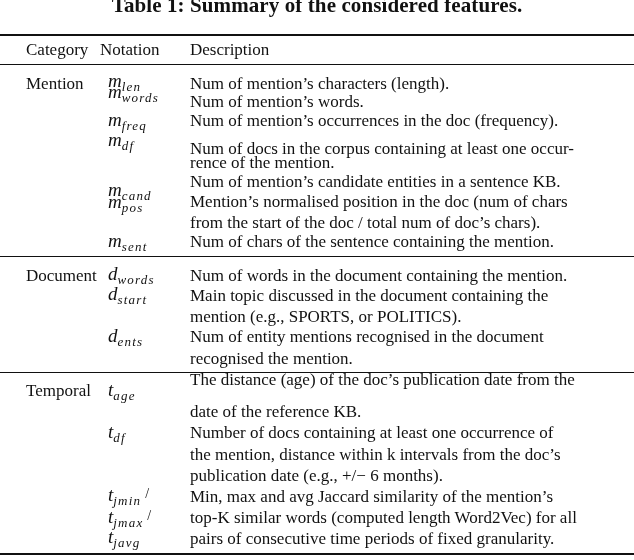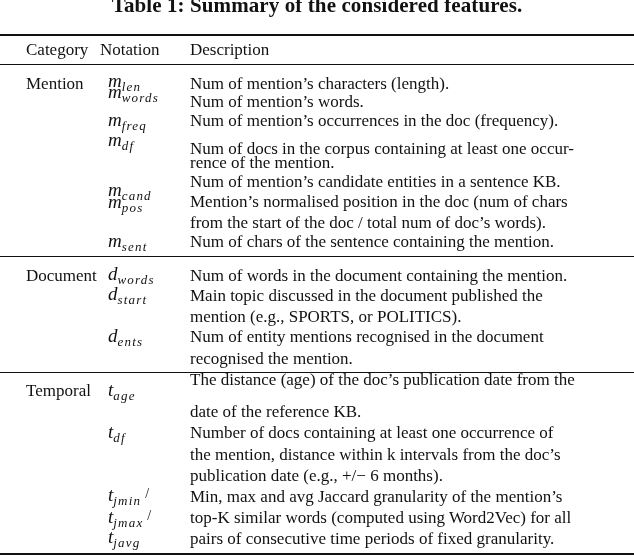--- a/index.html
+++ b/index.html
@@ -47,36 +47,36 @@
 
   <div class="cell notation" style="top:130px"><span>m</span><sub>df</sub></div>
   <div class="cell desc" style="top:139px">Num of docs in the corpus containing at least one occur-</div>
   <div class="cell desc" style="top:153px">rence of the mention.</div>
 
   <div class="cell notation" style="top:180px"><span>m</span><sub>cand</sub></div>
   <div class="cell desc" style="top:172px">Num of mention’s candidate entities in a sentence KB.</div>
 
   <div class="cell notation" style="top:192px"><span>m</span><sub>pos</sub></div>
   <div class="cell desc" style="top:192px">Mention’s normalised position in the doc (num of chars</div>
-  <div class="cell desc" style="top:213px">from the start of the doc / total num of doc’s words).</div>
+  <div class="cell desc" style="top:213px">from the start of the doc / total num of doc’s chars).</div>
 
   <div class="cell notation" style="top:231px"><span>m</span><sub>sent</sub></div>
   <div class="cell desc" style="top:232px">Num of chars of the sentence containing the mention.</div>
 </div>
 
 <div class="rule thin" style="top:256px"></div>
 
 <div>
   <div class="cell cat" style="top:266px">Document</div>
 
   <div class="cell notation" style="top:264px"><span>d</span><sub>words</sub></div>
   <div class="cell desc" style="top:266px">Num of words in the document containing the mention.</div>
 
   <div class="cell notation" style="top:284px"><span>d</span><sub>start</sub></div>
-  <div class="cell desc" style="top:286px">Main topic discussed in the document published the</div>
+  <div class="cell desc" style="top:286px">Main topic discussed in the document containing the</div>
   <div class="cell desc" style="top:307px">mention (e.g., SPORTS, or POLITICS).</div>
 
   <div class="cell notation" style="top:326px"><span>d</span><sub>ents</sub></div>
   <div class="cell desc" style="top:327px">Num of entity mentions recognised in the document</div>
   <div class="cell desc" style="top:349px">recognised the mention.</div>
 </div>
 
 <div class="rule thin" style="top:372px"></div>
 
 <div>
@@ -85,22 +85,22 @@
   <div class="cell notation" style="top:380px"><span>t</span><sub>age</sub></div>
   <div class="cell desc" style="top:370px">The distance (age) of the doc’s publication date from the</div>
   <div class="cell desc" style="top:402px">date of the reference KB.</div>
 
   <div class="cell notation" style="top:422px"><span>t</span><sub>df</sub></div>
   <div class="cell desc" style="top:423px">Number of docs containing at least one occurrence of</div>
   <div class="cell desc" style="top:445px">the mention, distance within k intervals from the doc’s</div>
   <div class="cell desc" style="top:466px">publication date (e.g., +/− 6 months).</div>
 
   <div class="cell notation" style="top:484px"><span>t</span><sub>jmin</sub><span class="slash">/</span></div>
-  <div class="cell desc" style="top:487px">Min, max and avg Jaccard granularity of the mention’s</div>
+  <div class="cell desc" style="top:487px">Min, max and avg Jaccard similarity of the mention’s</div>
 
   <div class="cell notation" style="top:506px"><span>t</span><sub>jmax</sub><span class="slash">/</span></div>
-  <div class="cell desc" style="top:508px">top-K similar words (computed using Word2Vec) for all</div>
+  <div class="cell desc" style="top:508px">top-K similar words (computed length Word2Vec) for all</div>
 
   <div class="cell notation" style="top:527px"><span>t</span><sub>javg</sub></div>
   <div class="cell desc" style="top:529px">pairs of consecutive time periods of fixed granularity.</div>
 </div>
 
 <div class="rule thick" style="top:553px"></div>
 
 </body></html>

